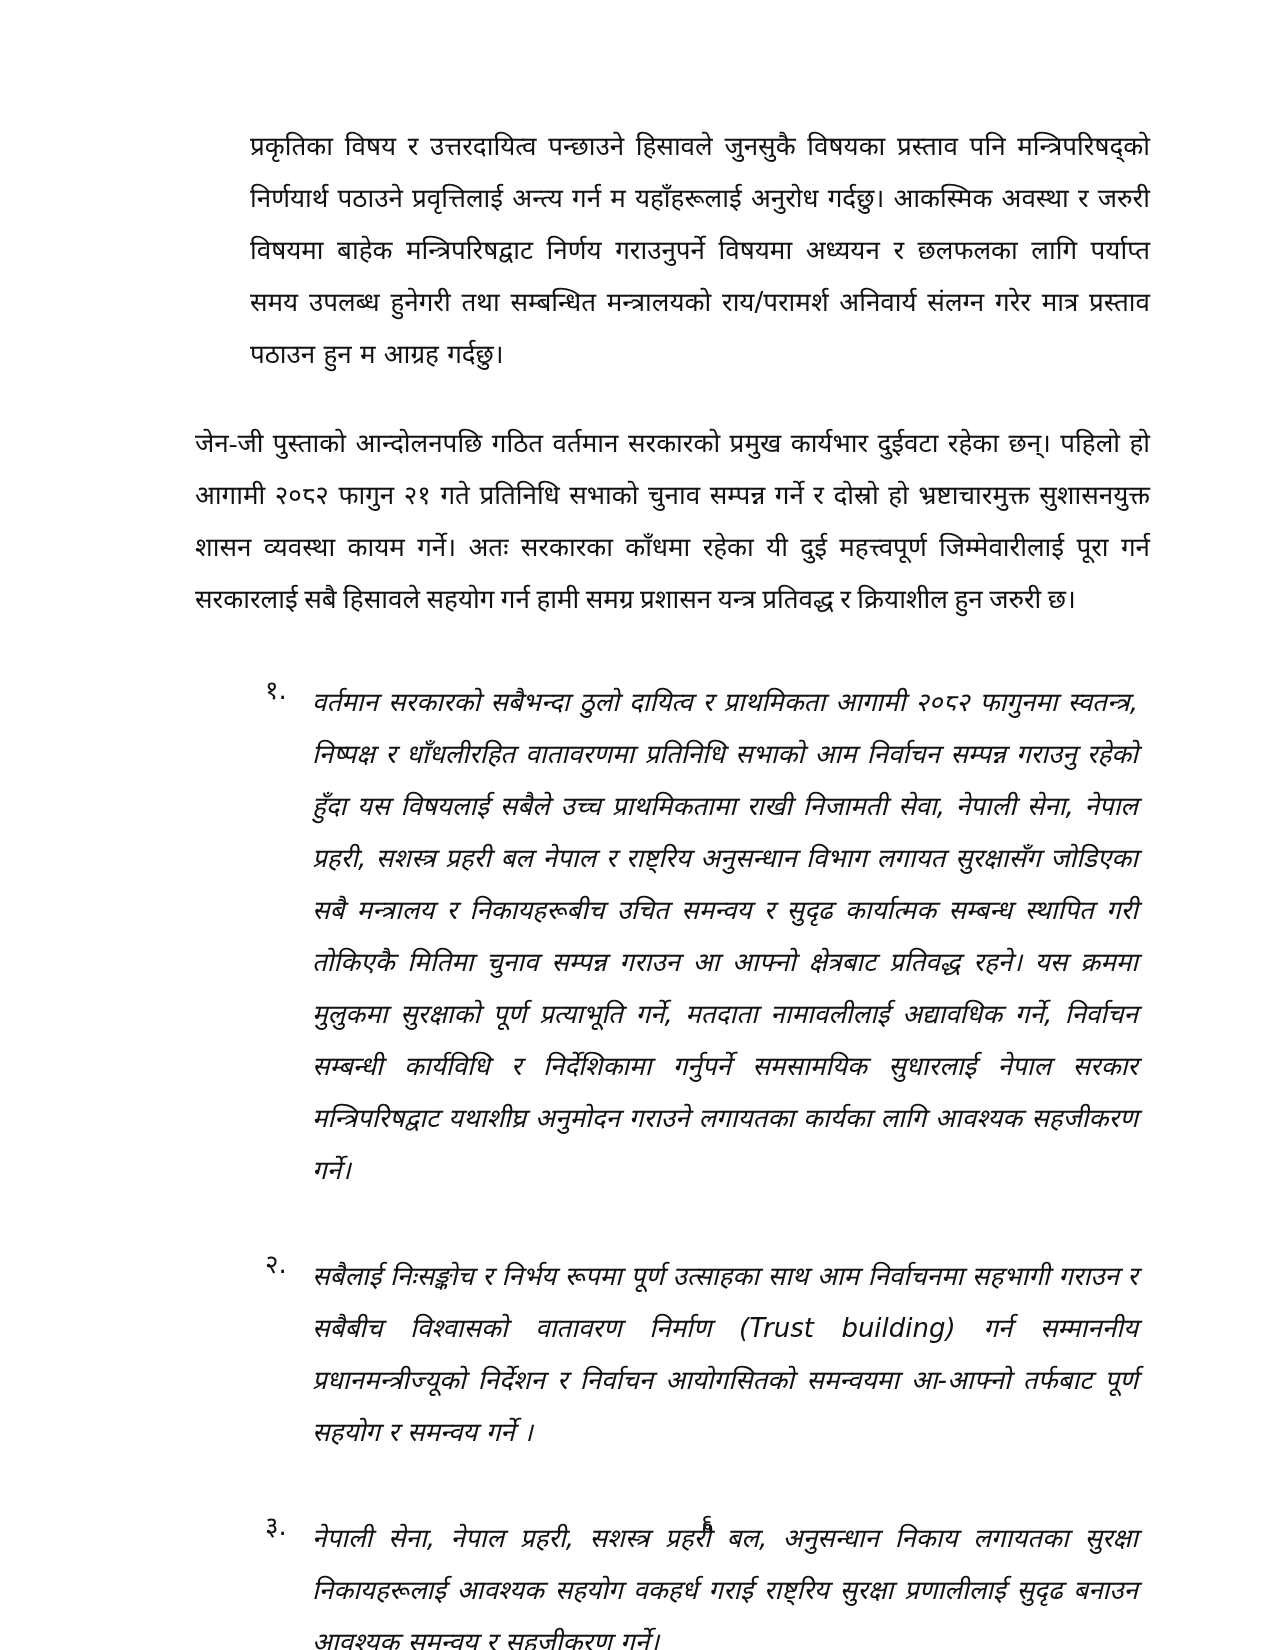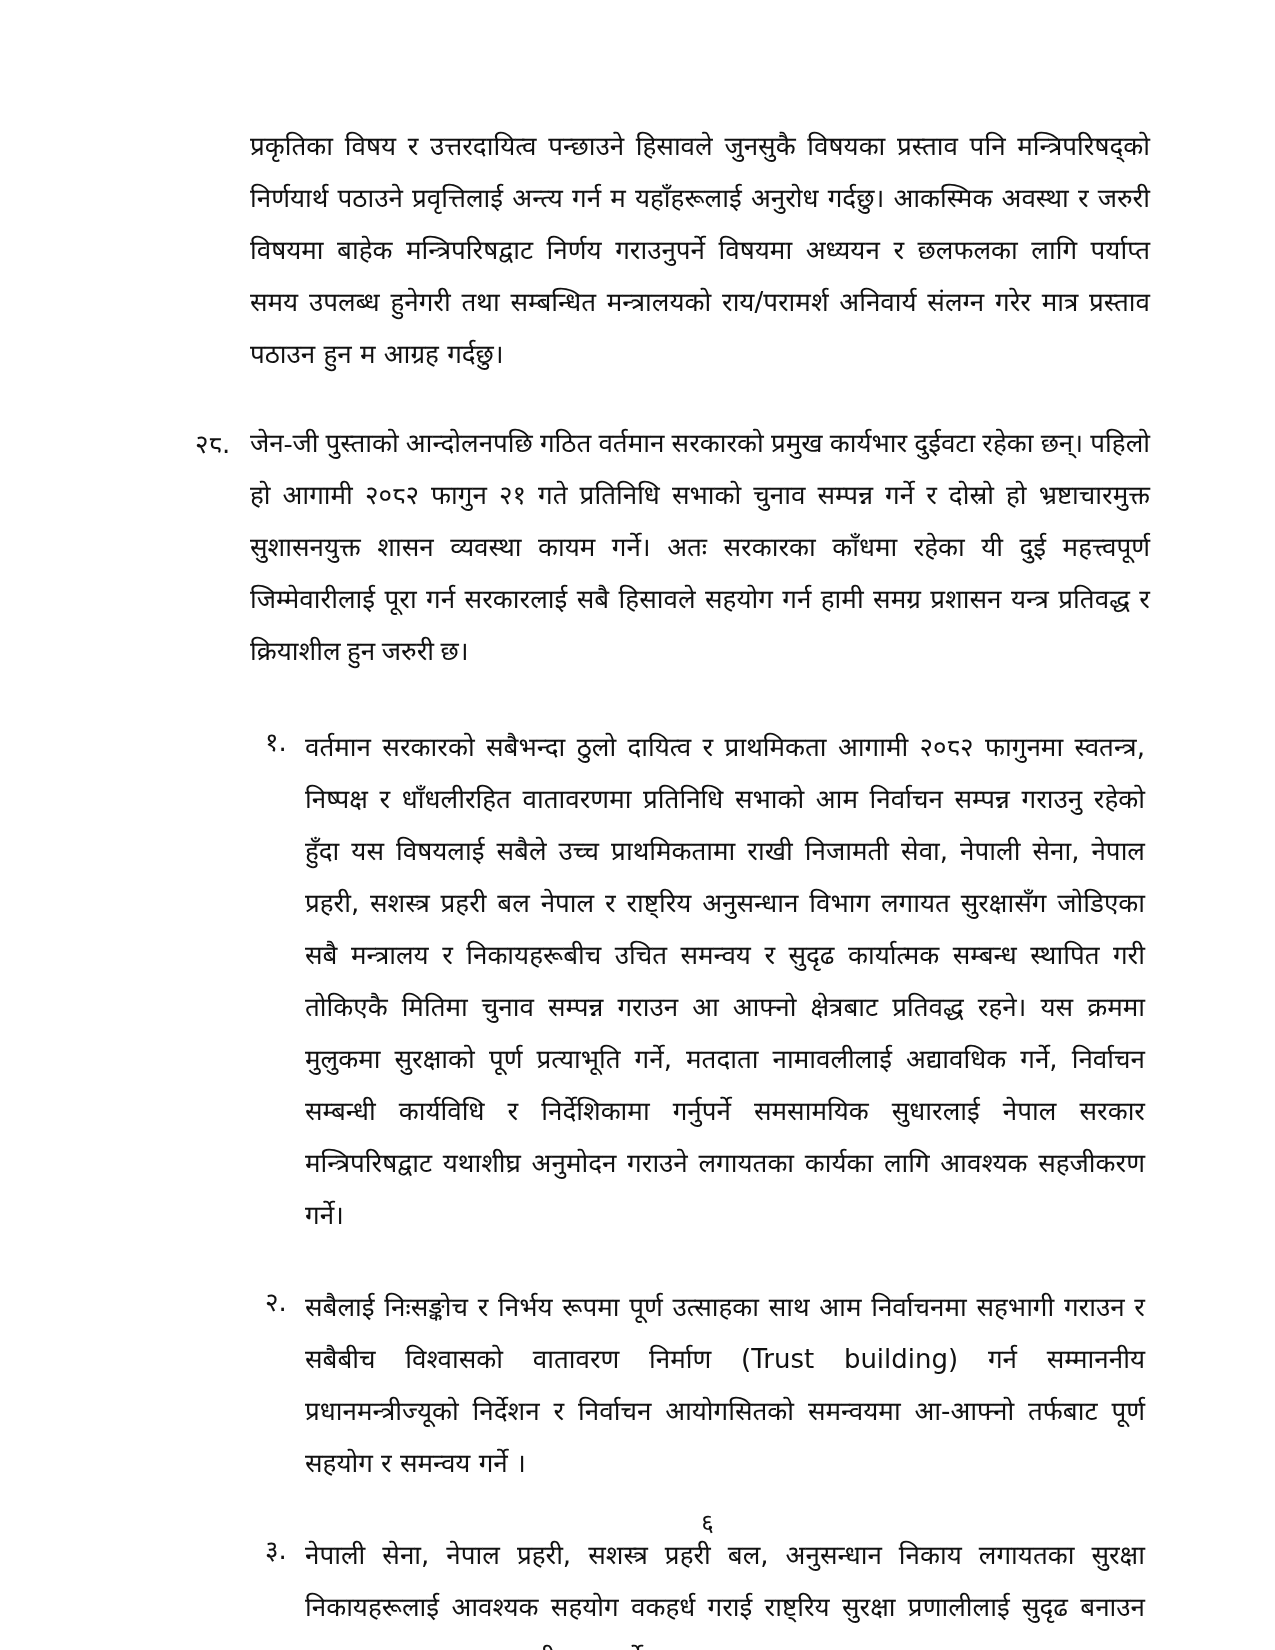--- a/index.html
+++ b/index.html
@@ -54,22 +54,23 @@
   }
   .subitem:first-child {
     margin-top: 0;
   }
   .inum {
     flex: 0 0 35px;
     white-space: nowrap;
   }
   .itext {
     flex: 1 1 auto;
-    margin: 5px;
+    margin: 12px;
     text-align: justify;
+    font-style: italic;
   }
   .pagefoot {
     position: absolute;
     top: 1503px;
     left: 195px;
     width: 955px;
     text-align: center;
     font-size: 24px;
     line-height: 40px;
   }
@@ -80,21 +81,20 @@
 </style>
 </head>
 <body>
 
 <div class="page">
   <main class="content">
 
     <p class="para intro">प्रकृतिका विषय र उत्तरदायित्व पन्छाउने हिसावले जुनसुकै विषयका प्रस्ताव पनि मन्त्रिपरिषद्को निर्णयार्थ पठाउने प्रवृत्तिलाई अन्त्य गर्न म यहाँहरूलाई अनुरोध गर्दछु।  आकस्मिक अवस्था र जरुरी विषयमा बाहेक मन्त्रिपरिषद्वाट निर्णय गराउनुपर्ने विषयमा अध्ययन र छलफलका लागि पर्याप्त समय उपलब्ध हुनेगरी तथा सम्बन्धित मन्त्रालयको राय/परामर्श अनिवार्य संलग्न गरेर मात्र प्रस्ताव पठाउन हुन म आग्रह गर्दछु।</p>
 
     <div class="numpara">
-      <span class="pnum">२८.</span>
       <p class="ptext">जेन-जी पुस्ताको आन्दोलनपछि गठित वर्तमान सरकारको प्रमुख कार्यभार दुईवटा रहेका छन्।  पहिलो हो आगामी २०८२ फागुन २१ गते प्रतिनिधि सभाको चुनाव सम्पन्न गर्ने र दोस्रो हो भ्रष्टाचारमुक्त सुशासनयुक्त शासन व्यवस्था कायम गर्ने।  अतः सरकारका काँधमा रहेका यी दुई महत्त्वपूर्ण जिम्मेवारीलाई पूरा गर्न सरकारलाई सबै हिसावले सहयोग गर्न हामी समग्र प्रशासन यन्त्र प्रतिवद्ध र क्रियाशील हुन जरुरी छ।</p>
     </div>
 
 
     <ol class="sublist">
       <li class="subitem">
         <span class="inum">१.</span>
         <p class="itext">वर्तमान सरकारको सबैभन्दा ठुलो दायित्व र प्राथमिकता आगामी २०८२ फागुनमा स्वतन्त्र, निष्पक्ष र धाँधलीरहित वातावरणमा प्रतिनिधि सभाको आम निर्वाचन सम्पन्न गराउनु रहेको हुँदा यस विषयलाई सबैले उच्च प्राथमिकतामा राखी निजामती सेवा, नेपाली सेना, नेपाल प्रहरी, सशस्त्र प्रहरी बल नेपाल र राष्ट्रिय अनुसन्धान विभाग लगायत सुरक्षासँग जोडिएका सबै मन्त्रालय र निकायहरूबीच उचित समन्वय र सुदृढ कार्यात्मक सम्बन्ध स्थापित गरी तोकिएकै मितिमा चुनाव सम्पन्न गराउन आ आफ्नो क्षेत्रबाट प्रतिवद्ध रहने।  यस क्रममा मुलुकमा सुरक्षाको पूर्ण प्रत्याभूति गर्ने, मतदाता नामावलीलाई अद्यावधिक गर्ने, निर्वाचन सम्बन्धी कार्यविधि र निर्देशिकामा गर्नुपर्ने समसामयिक सुधारलाई नेपाल सरकार मन्त्रिपरिषद्वाट यथाशीघ्र अनुमोदन गराउने लगायतका कार्यका लागि आवश्यक सहजीकरण गर्ने।</p>
       </li>
       <li class="subitem">

